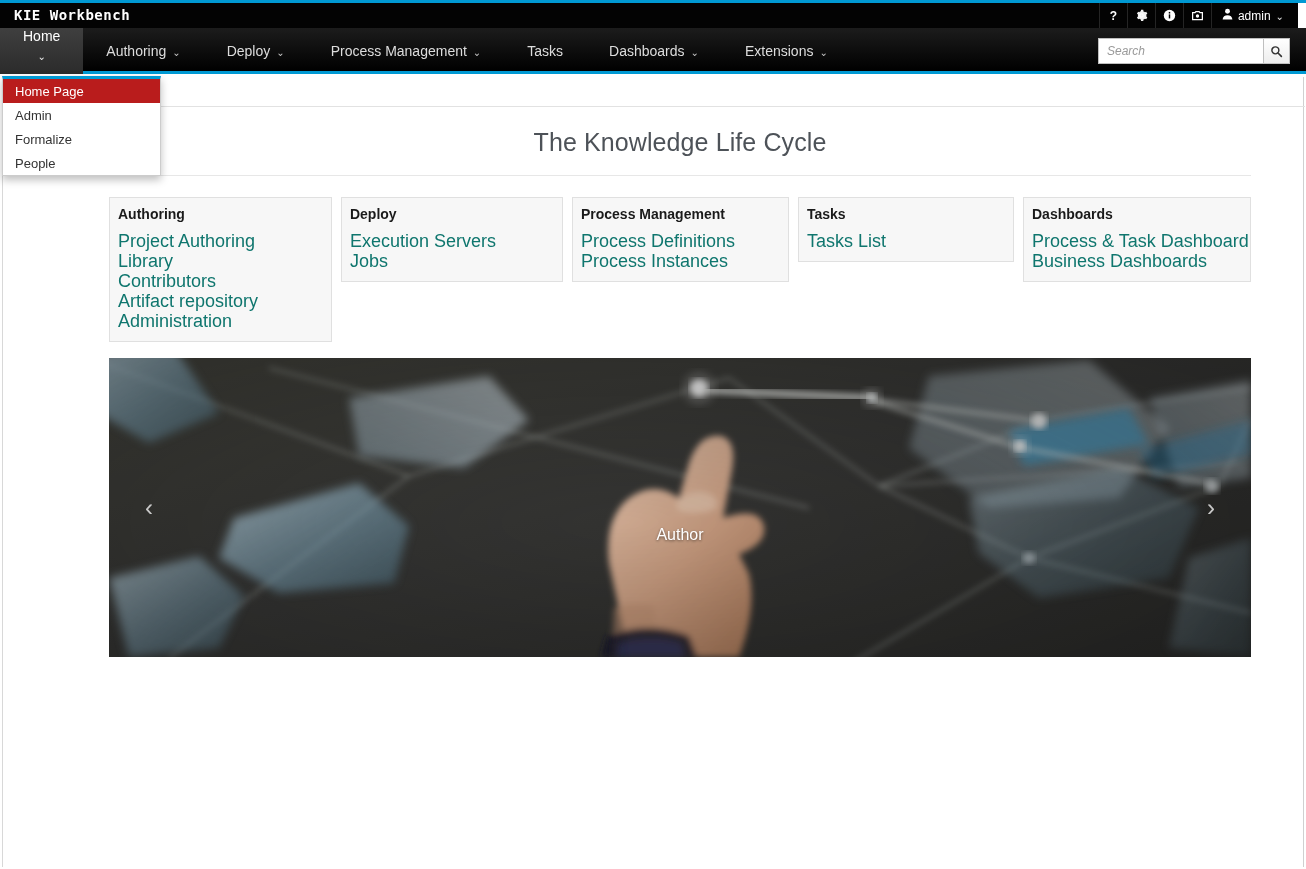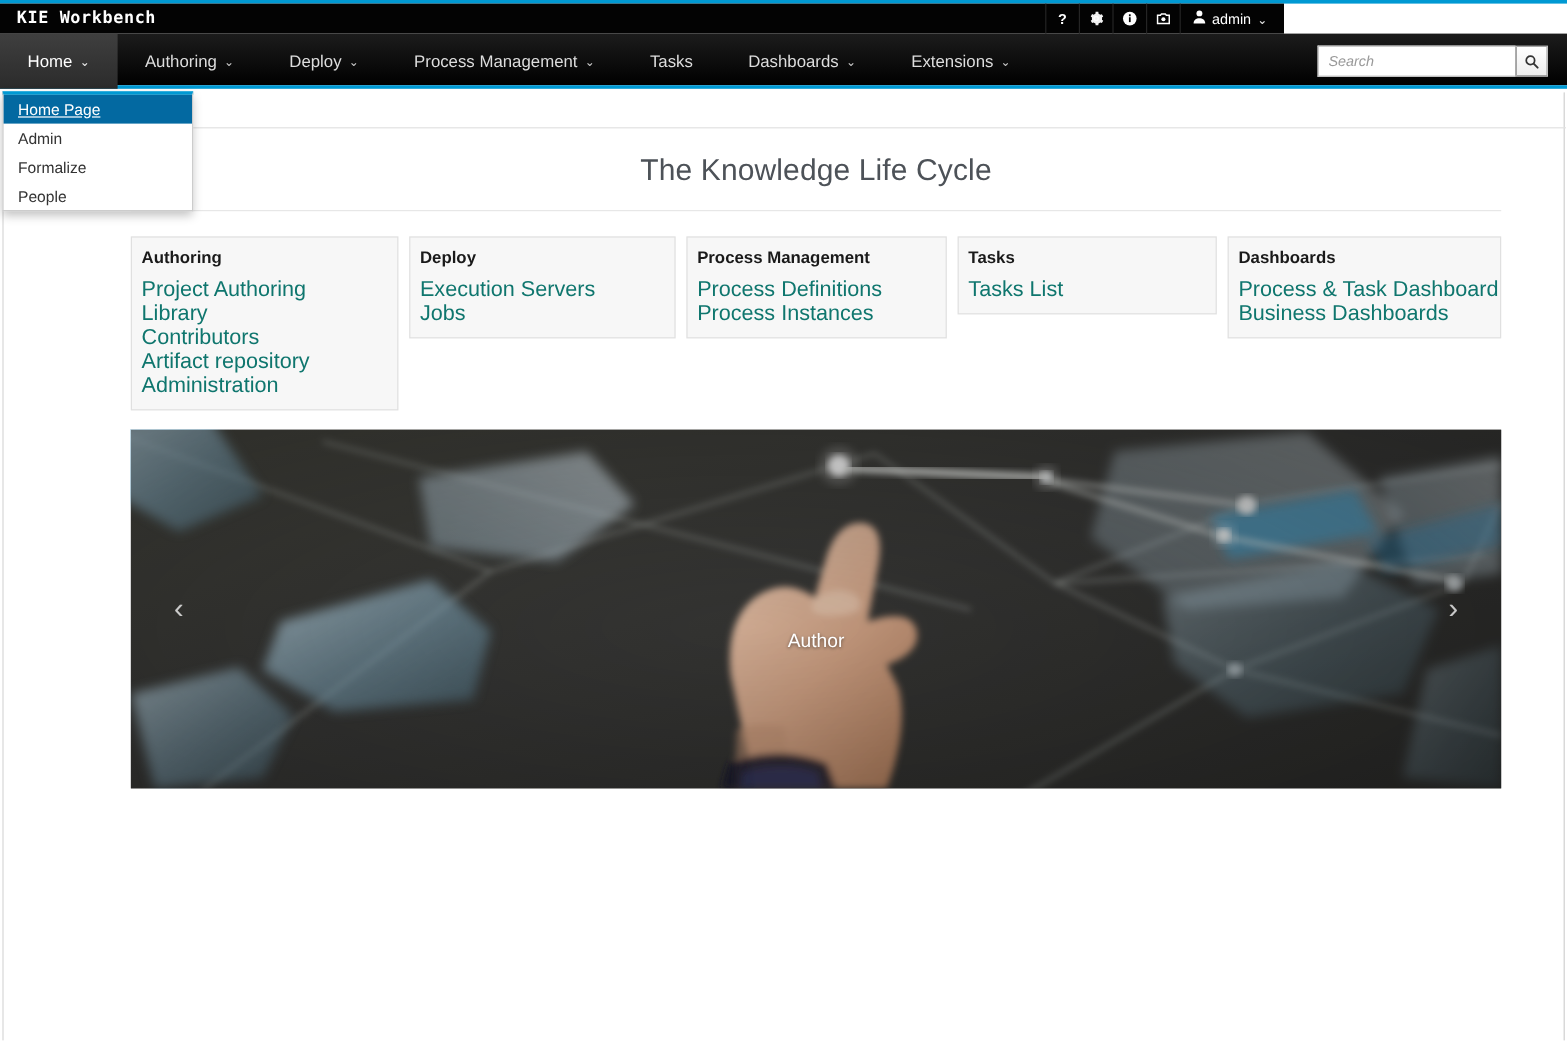--- a/index.html
+++ b/index.html
@@ -15,21 +15,21 @@
   
   .accent-bar {
     position: absolute; top: 0; left: 0;
     width: 1306px; height: 3px;
     background: #0099d3;
   }
 
   
   .masthead {
     position: absolute; top: 3px; left: 0;
-    width: 1070px; height: 25px;
+    width: 1298px; height: 25px;
     background: #030303;
   }
   .brand {
     position: absolute; left: 14px; top: 4px;
     color: #ffffff;
     font-family: "DejaVu Sans Mono", monospace;
     font-size: 14px;
     font-weight: bold;
     letter-spacing: 0.5px;
     white-space: nowrap;
@@ -73,20 +73,21 @@
     display: flex; align-items: center; gap: 6px;
     padding: 0 23px;
     color: #dddddd;
     font-size: 14px;
     cursor: pointer;
     white-space: nowrap;
   }
   .nav-item.active {
     background: linear-gradient(to bottom, #3f3f3f 0%, #2b2b2b 100%);
     color: #ffffff;
+    flex-direction: column;
   }
   .caret {
     display: inline-block;
     font-size: 10px;
     opacity: 0.9;
     transform: translateY(1px);
   }
 
   
   .search-wrap {
@@ -130,23 +131,22 @@
   .dropdown-item {
     height: 24px;
     display: flex; align-items: center;
     padding: 0 12px;
     font-size: 13px;
     color: #333333;
     cursor: pointer;
     white-space: nowrap;
   }
   .dropdown-item.selected {
-    background: #0369a1;
+    background: #b91c1c;
     color: #ffffff;
-    text-decoration: underline;
   }
 
   
   .page-frame {
     position: absolute;
     left: 2px; top: 77px;
     width: 1302px; height: 790px;
     background: #ffffff;
     border-left: 1px solid #d8d8d8;
     border-right: 1px solid #d0d0d0;

